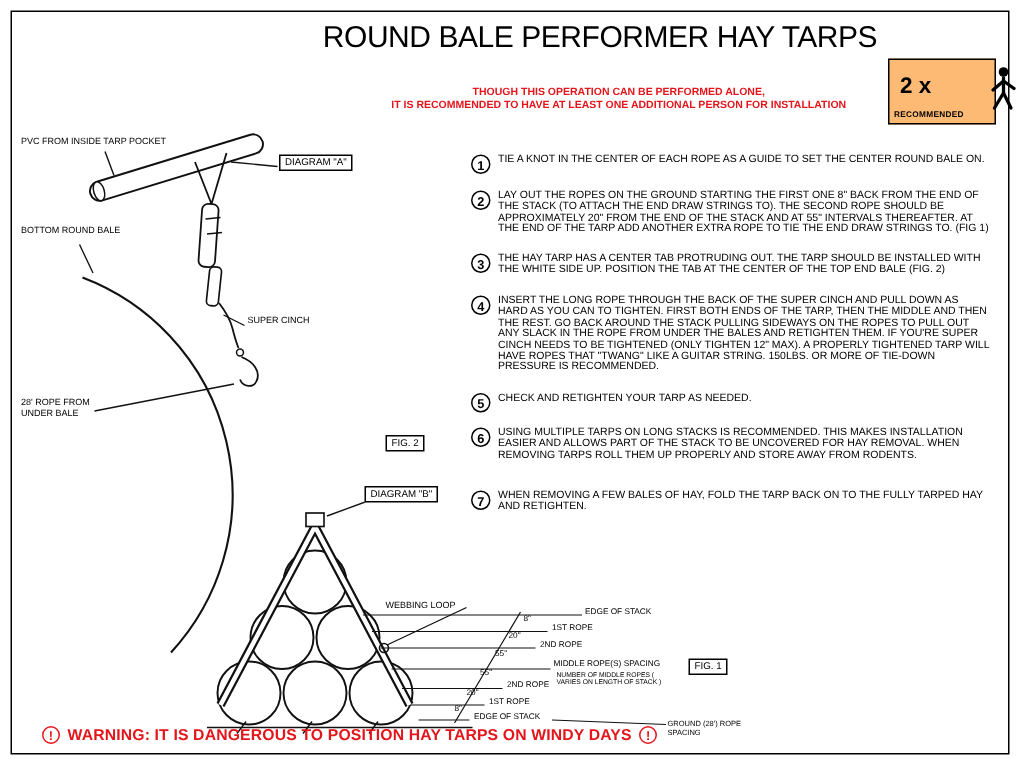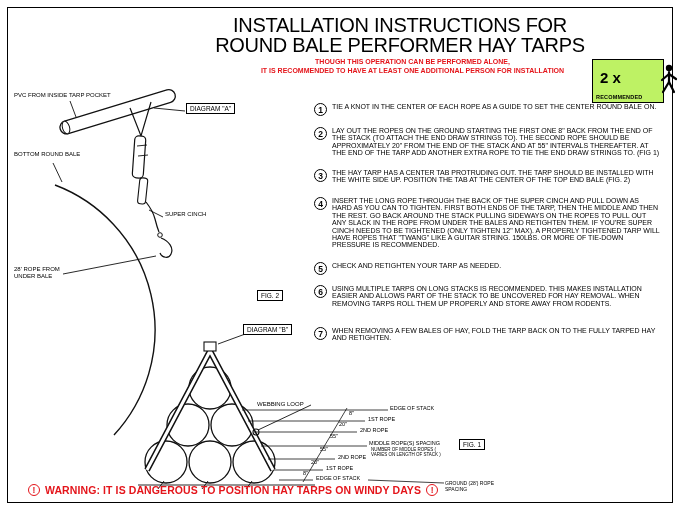--- a/index.html
+++ b/index.html
@@ -5,22 +5,22 @@
   html,body { margin:0; padding:0; background:#fff; }
   .page { position:relative; width:680px; height:510px; background:#fff; overflow:hidden;
           font-family:"Liberation Sans", sans-serif; color:#000; }
   .frame { position:absolute; left:7px; top:7px; width:664px; height:494px; border:1px solid #000; }
 
   .title { position:absolute; left:190px; top:15px; width:420px; text-align:center;
            font-size:20px; line-height:20px; letter-spacing:-0.3px; }
   .rednote { position:absolute; left:215px; top:58px; width:395px; text-align:center;
              color:#e4151b; font-size:7px; font-weight:700; line-height:8.5px; }
 
-  .badge { position:absolute; left:592px; top:59px; width:72px; height:44px;
-           border:1.2px solid #000; box-sizing:border-box; background:#bef264; }
+  .badge { position:absolute; left:592px; top:39px; width:72px; height:44px;
+           border:1.2px solid #000; box-sizing:border-box; background:#fdba74; }
   .badge-count { position:absolute; left:7px; top:9px; font-size:15px; font-weight:700; }
   .badge-icon { position:absolute; right:5px; top:3px; }
   .badge-label { position:absolute; left:3px; bottom:2px; font-size:5.5px; font-weight:700; letter-spacing:0.2px; }
 
   .instr { position:absolute; left:314px; width:346px; display:flex; align-items:flex-start; }
   .instr .num { flex:0 0 13px; width:13px; height:13px; box-sizing:border-box; border:1.3px solid #000;
                 border-radius:50%; font-size:8.5px; font-weight:700; display:flex; align-items:center;
                 justify-content:center; margin-right:5px; background:#fff; }
   .instr .txt { font-size:7px; line-height:7.4px; letter-spacing:0; }
 
@@ -99,21 +99,20 @@
       <line x1="124" y1="102" x2="227" y2="102"></line>
       <line x1="131" y1="116" x2="237" y2="116"></line>
       <line x1="138" y1="129" x2="205" y2="129"></line>
       <line x1="144" y1="140" x2="193" y2="140"></line>
       <line x1="149" y1="150" x2="183" y2="150"></line>
       <line x1="314" y1="153" x2="238" y2="150"></line>
     </g>
   </svg>
 
   <div class="title">
-    <div>INSTALLATION INSTRUCTIONS FOR</div>
     <div>ROUND BALE PERFORMER HAY TARPS</div>
   </div>
   <div class="rednote">
     <div>THOUGH THIS OPERATION CAN BE PERFORMED ALONE,</div>
     <div>IT IS RECOMMENDED TO HAVE AT LEAST ONE ADDITIONAL PERSON FOR INSTALLATION</div>
   </div>
 
   <div class="badge">
     <div class="badge-count">2 x</div>
     <span class="badge-icon">

